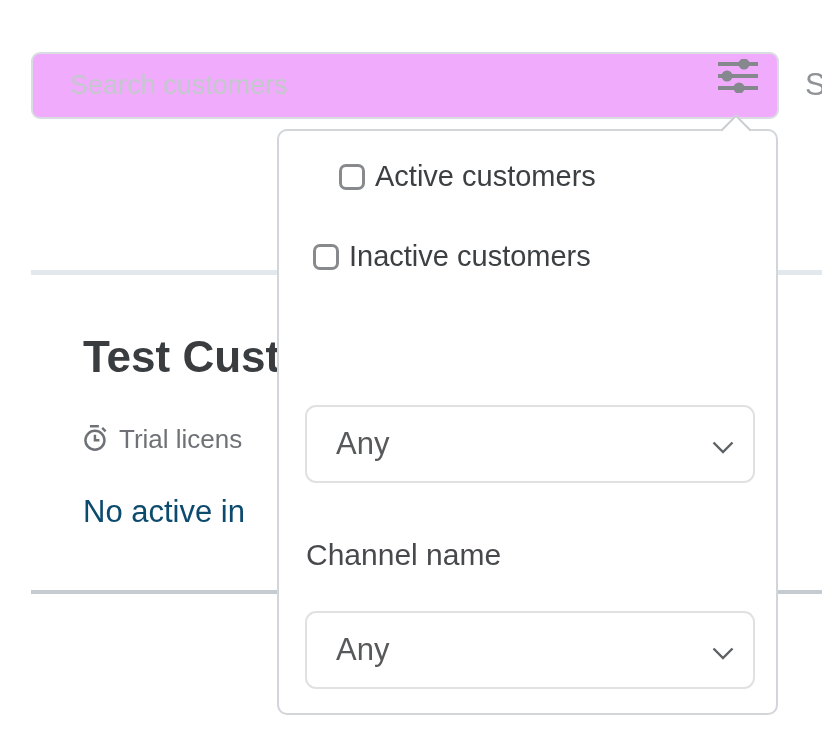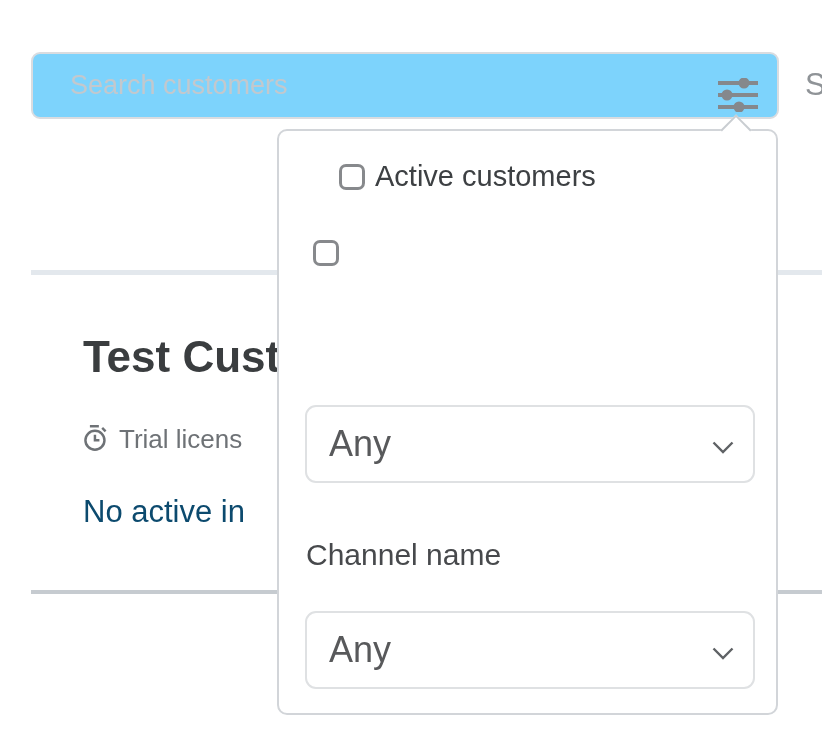--- a/index.html
+++ b/index.html
@@ -10,22 +10,22 @@
     background: #ffffff;
     font-family: "Liberation Sans", sans-serif;
     overflow: hidden;
   }
 
   
   .search-box {
     position: absolute; left: 31px; top: 52px;
     width: 748px; height: 67px;
     border: 2px solid #d9dce0; border-radius: 9px;
-    background: #7dd3fc;
-    display: flex; align-items: flex-end;
+    background: #f0abfc;
+    display: flex; align-items: flex-start;
   }
   .search-input {
     flex: 1; height: 100%;
     border: none; outline: none; background: transparent;
     font-family: "Liberation Sans", sans-serif;
     font-size: 27px; color: #444;
     padding: 0 0 0 37px;
   }
   .search-input::placeholder { color: #c3c8cd; opacity: 1; }
   .filter-btn {
@@ -109,22 +109,22 @@
     position: absolute; left: 26px;
     width: 450px; height: 78px;
     border: 2px solid #dfe1e3; border-radius: 11px;
     background: #fff;
     display: flex; align-items: center;
     cursor: pointer;
   }
   .select-box.license { top: 274px; }
   .select-box.channel { top: 480px; }
   .select-value {
-    padding-left: 22px;
-    font-size: 36px; color: #58595b; white-space: nowrap;
+    padding-left: 29px;
+    font-size: 31px; color: #58595b; white-space: nowrap;
   }
   .select-chevron {
     position: absolute; right: 19px; top: 33px;
     width: 22px; height: 13px;
     display: block;
   }
 </style>
 </head>
 <body>
 
@@ -168,20 +168,21 @@
 <div class="popover">
   <div class="popover-arrow"></div>
 
   <label class="checkbox-row row-1">
     <span class="checkbox"></span>
     <span class="checkbox-label">Active customers</span>
   </label>
 
   <label class="checkbox-row row-2">
     <span class="checkbox"></span>
+    <span class="checkbox-label">Inactive customers</span>
   </label>
 
 
   <div class="select-box license">
     <span class="select-value">Any</span>
     <span class="select-chevron">
       <svg width="22" height="13" viewBox="0 0 22 13" fill="none" xmlns="http://www.w3.org/2000/svg">
         <path d="M1.5 1.5 L11 11 L20.5 1.5" stroke="#5f6265" stroke-width="2.4" fill="none"></path>
       </svg>
     </span>

